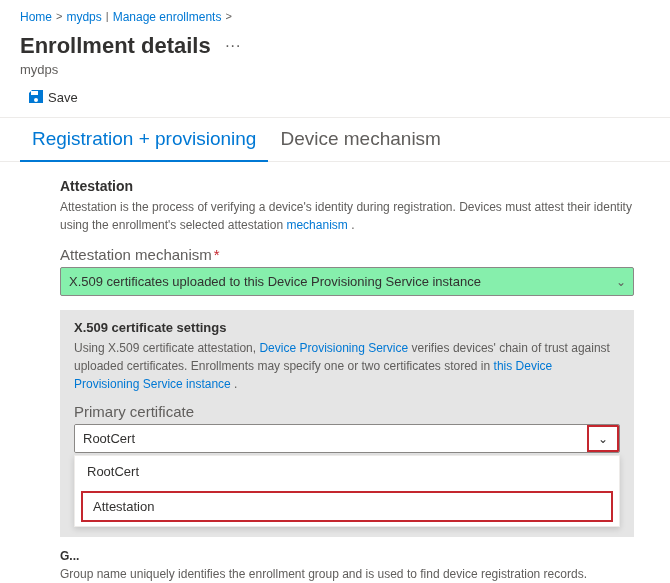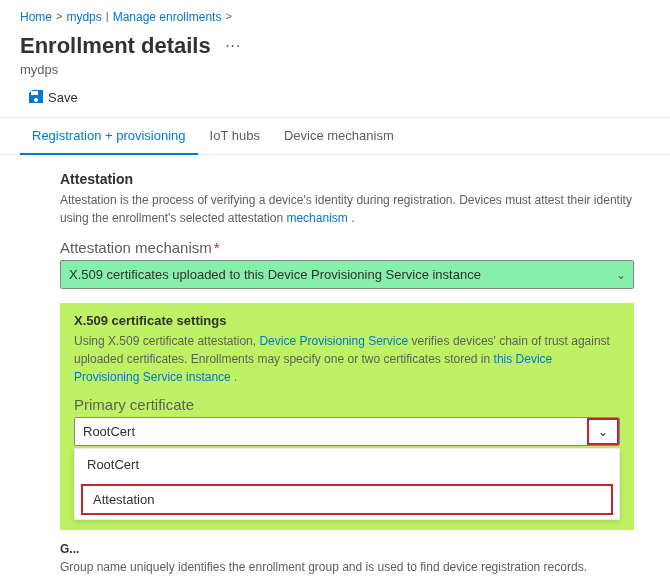--- a/index.html
+++ b/index.html
@@ -93,21 +93,21 @@
     .tabs {
       display: flex;
       align-items: flex-end;
       padding: 0 20px;
       border-bottom: 1px solid #edebe9;
       margin-top: 2px;
     }
     .tab {
       padding: 8px 12px 10px 12px;
       cursor: pointer;
-      font-size: 13px;
+      font-size: 19px;
       color: #605e5c;
       border-bottom: 2px solid transparent;
       margin-bottom: -1px;
     }
     .tab.active {
       color: #0078d4;
       border-bottom: 2px solid #0078d4;
       font-weight: 500;
     }
 
@@ -167,21 +167,21 @@
       right: 8px;
       top: 50%;
       transform: translateY(-50%);
       pointer-events: none;
       color: #605e5c;
       font-size: 12px;
     }
 
     
     .cert-settings-box {
-      background: #bef264;
+      background: #e5e5e5;
       border: none;
       padding: 10px 14px;
       margin-bottom: 10px;
     }
     .cert-settings-title {
       font-size: 13px;
       font-weight: 600;
       color: #323130;
       margin-bottom: 4px;
     }
@@ -282,21 +282,20 @@
   <button class="toolbar-btn">
     <svg class="save-icon" viewBox="0 0 16 16" fill="#0078d4">
       <path d="M14 1H4L1 4v10h14V1zM8 13a2 2 0 110-4 2 2 0 010 4zM10 2v4H3V2h7z"></path>
     </svg>
     <span>Save</span>
   </button>
 </div>
 
 <div class="tabs">
   <div class="tab active">Registration + provisioning</div>
-  <div class="tab">IoT hubs</div>
   <div class="tab">Device mechanism</div>
 </div>
 
 <div class="content">
 
   <div class="section-title">Attestation</div>
   <div class="section-desc">
     <span>Attestation is the process of verifying a device's identity during registration. Devices must attest their identity using the enrollment's selected attestation</span>
     <a>mechanism</a>
     <span>.</span>

